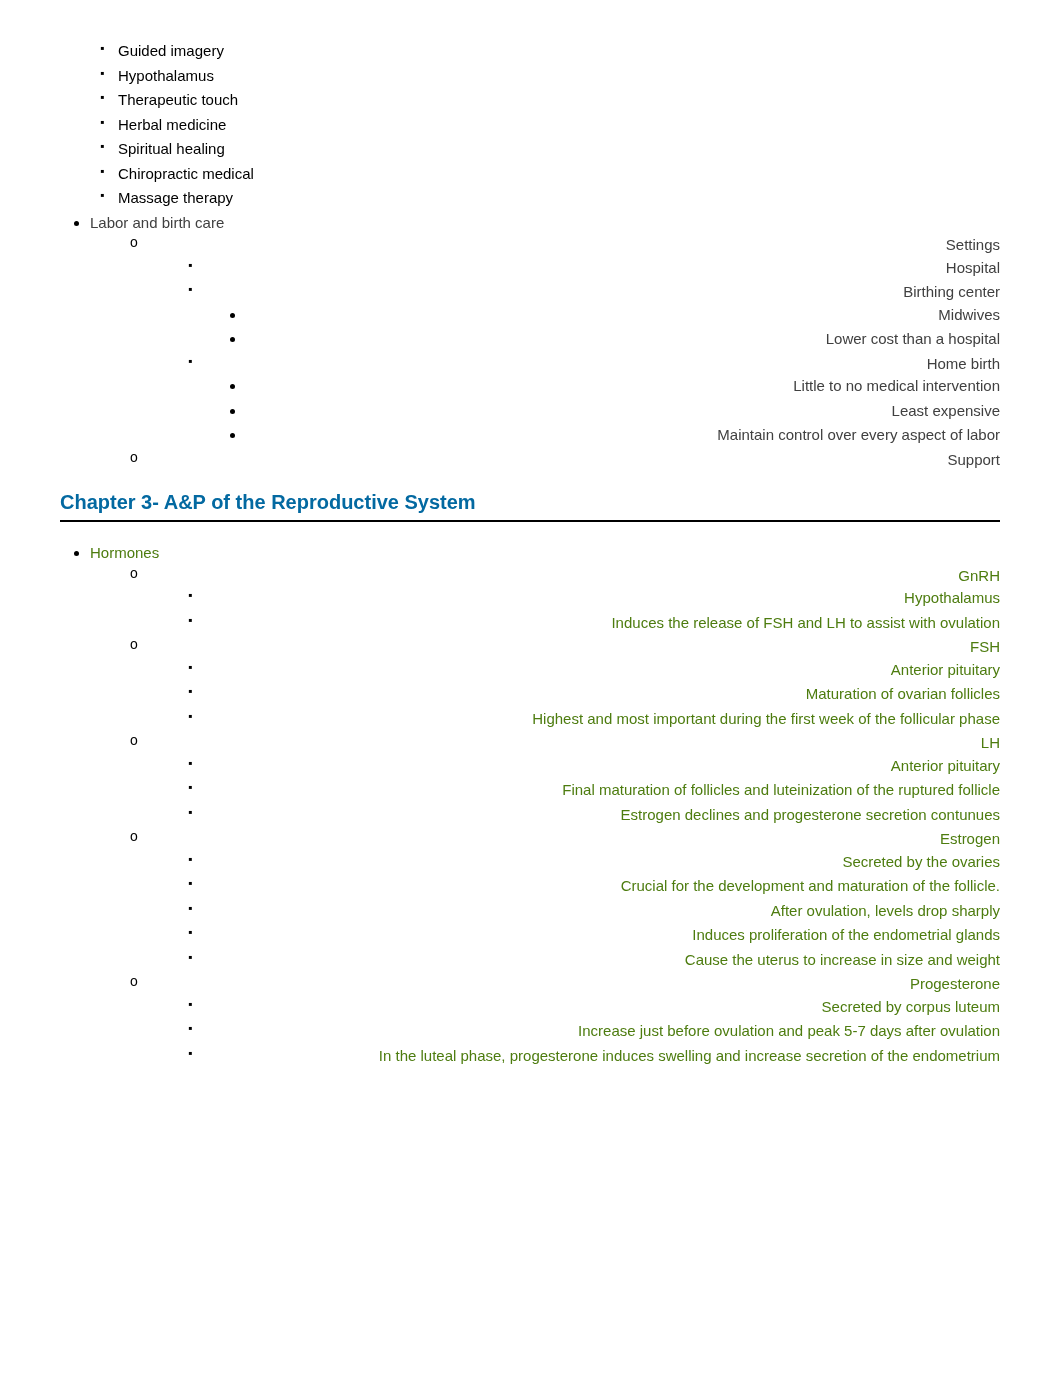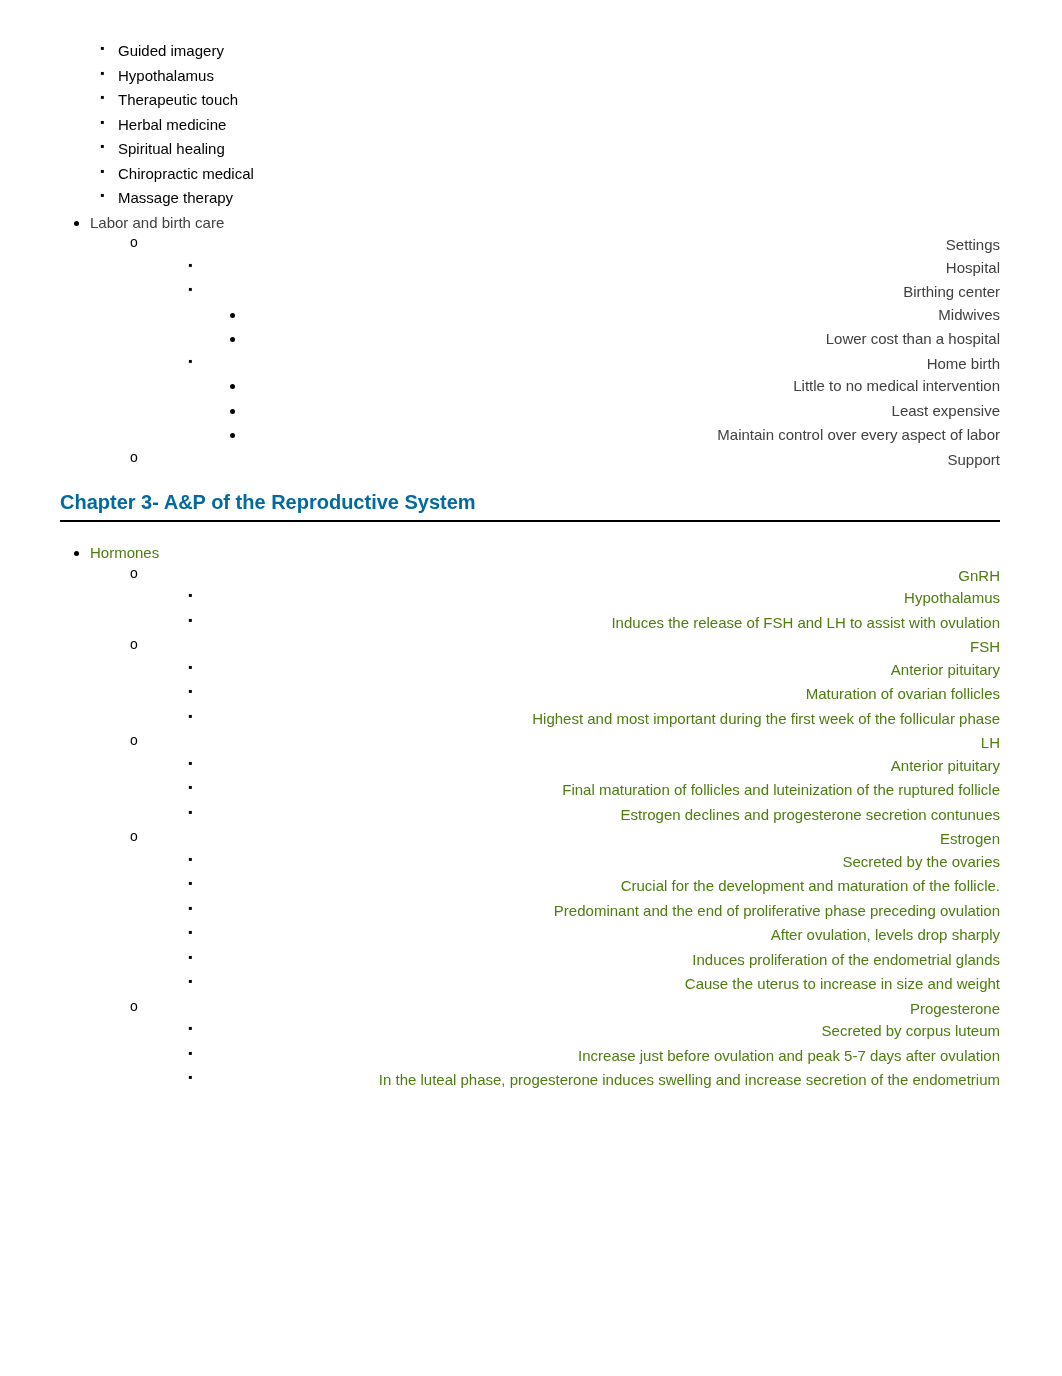--- a/index.html
+++ b/index.html
@@ -188,21 +188,20 @@
             <li><span class="item-text red">Final maturation of follicles and luteinization of the ruptured follicle</span></li>
             <li><span class="item-text red">Estrogen declines and progesterone secretion contunues</span></li>
           </ul>
         </li>
 
         <li>
           <span class="item-text red">Estrogen</span>
           <ul class="level3">
             <li><span class="item-text red">Secreted by the ovaries</span></li>
             <li><span class="item-text red">Crucial for the development and maturation of the follicle.</span></li>
-            <li><span class="item-text red">Predominant and the end of proliferative phase preceding ovulation</span></li>
             <li><span class="item-text red">After ovulation, levels drop sharply</span></li>
             <li><span class="item-text red">Induces proliferation of the endometrial glands</span></li>
             <li><span class="item-text red">Cause the uterus to increase in size and weight</span></li>
           </ul>
         </li>
 
         <li>
           <span class="item-text red">Progesterone</span>
           <ul class="level3">
             <li><span class="item-text red">Secreted by corpus luteum</span></li>

